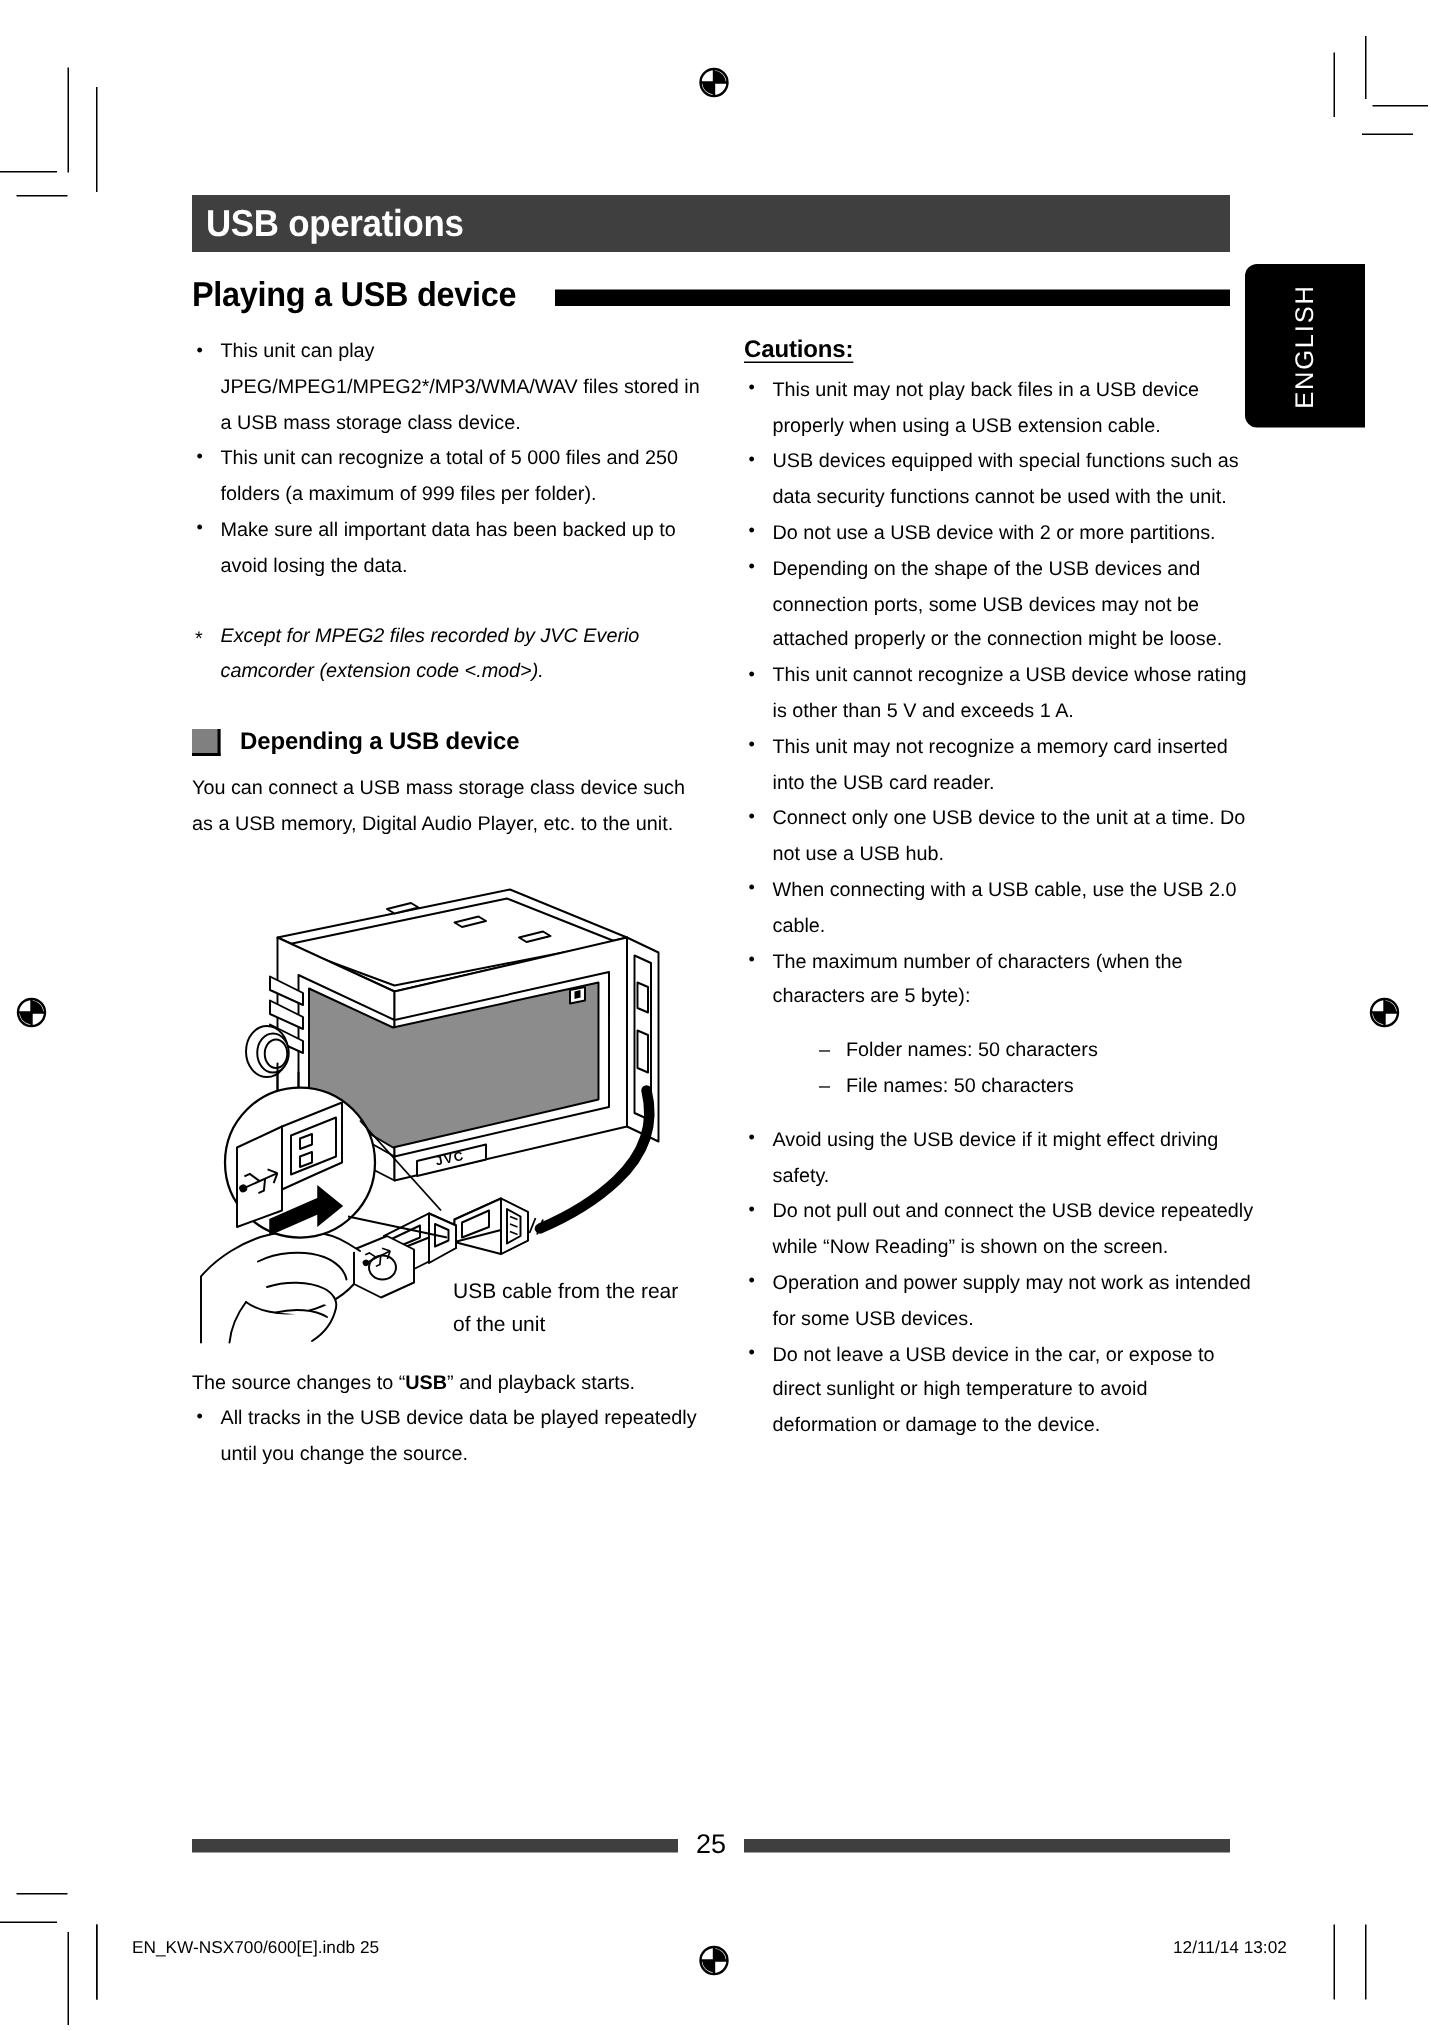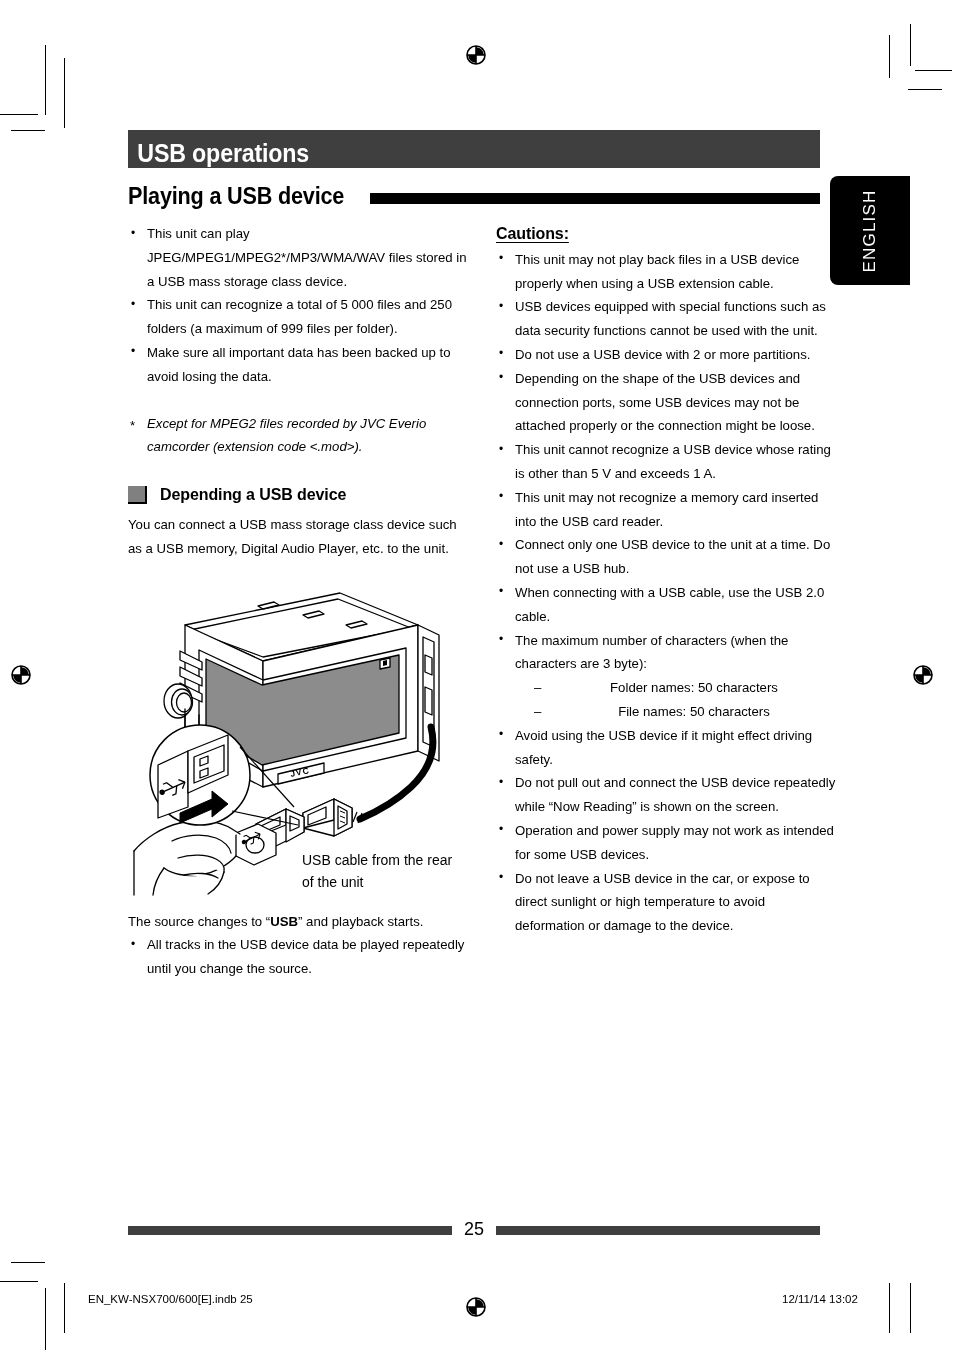--- a/index.html
+++ b/index.html
@@ -28,21 +28,21 @@
 
   
   .chapter-banner {
     position: absolute;
     left: 128px;
     top: 130px;
     width: 692px;
     height: 38px;
     background: #3f3f3f;
     display: flex;
-    align-items: flex-end;
+    align-items: center;
   }
   .chapter-banner .title {
     color: #fff;
     font-size: 25px;
     font-weight: bold;
     letter-spacing: -0.2px;
     padding-left: 10px;
     transform: scaleX(0.93);
     transform-origin: left center;
   }
@@ -115,21 +115,21 @@
     padding-left: 19px;
     margin: 0;
   }
   ul.bullets > li::before {
     content: "•";
     position: absolute;
     left: 3px;
     top: -0.5px;
     font-size: 12px;
   }
-  ul.dashes { list-style: none; margin: 0; padding: 0 0 0 19px; text-align: center; }
+  ul.dashes { list-style: none; margin: 12px; padding: 0 0 0 19px; }
   ul.dashes > li {
     position: relative;
     padding-left: 18px;
   }
   ul.dashes > li::before {
     content: "–";
     position: absolute;
     left: 0;
     top: 0;
   }
@@ -452,21 +452,21 @@
   <ul class="bullets">
     <li><span>This unit may not play back files in a USB device properly when using a USB extension cable.</span></li>
     <li><span>USB devices equipped with special functions such as data security functions cannot be used with the unit.</span></li>
     <li><span>Do not use a USB device with 2 or more partitions.</span></li>
     <li><span>Depending on the shape of the USB devices and connection ports, some USB devices may not be attached properly or the connection might be loose.</span></li>
     <li><span>This unit cannot recognize a USB device whose rating is other than 5 V and exceeds 1 A.</span></li>
     <li><span>This unit may not recognize a memory card inserted into the USB card reader.</span></li>
     <li><span>Connect only one USB device to the unit at a time. Do not use a USB hub.</span></li>
     <li><span>When connecting with a USB cable, use the USB 2.0 cable.</span></li>
     <li>
-      <span>The maximum number of characters (when the characters are 3 byte):</span>
+      <span>The maximum number of characters (when the characters are 5 byte):</span>
       <ul class="dashes">
         <li><span>Folder names: 50 characters</span></li>
         <li><span>File names: 50 characters</span></li>
       </ul>
     </li>
     <li><span>Avoid using the USB device if it might effect driving safety.</span></li>
     <li><span>Do not pull out and connect the USB device repeatedly while “Now Reading” is shown on the screen.</span></li>
     <li><span>Operation and power supply may not work as intended for some USB devices.</span></li>
     <li><span>Do not leave a USB device in the car, or expose to direct sunlight or high temperature to avoid deformation or damage to the device.</span></li>
   </ul>

